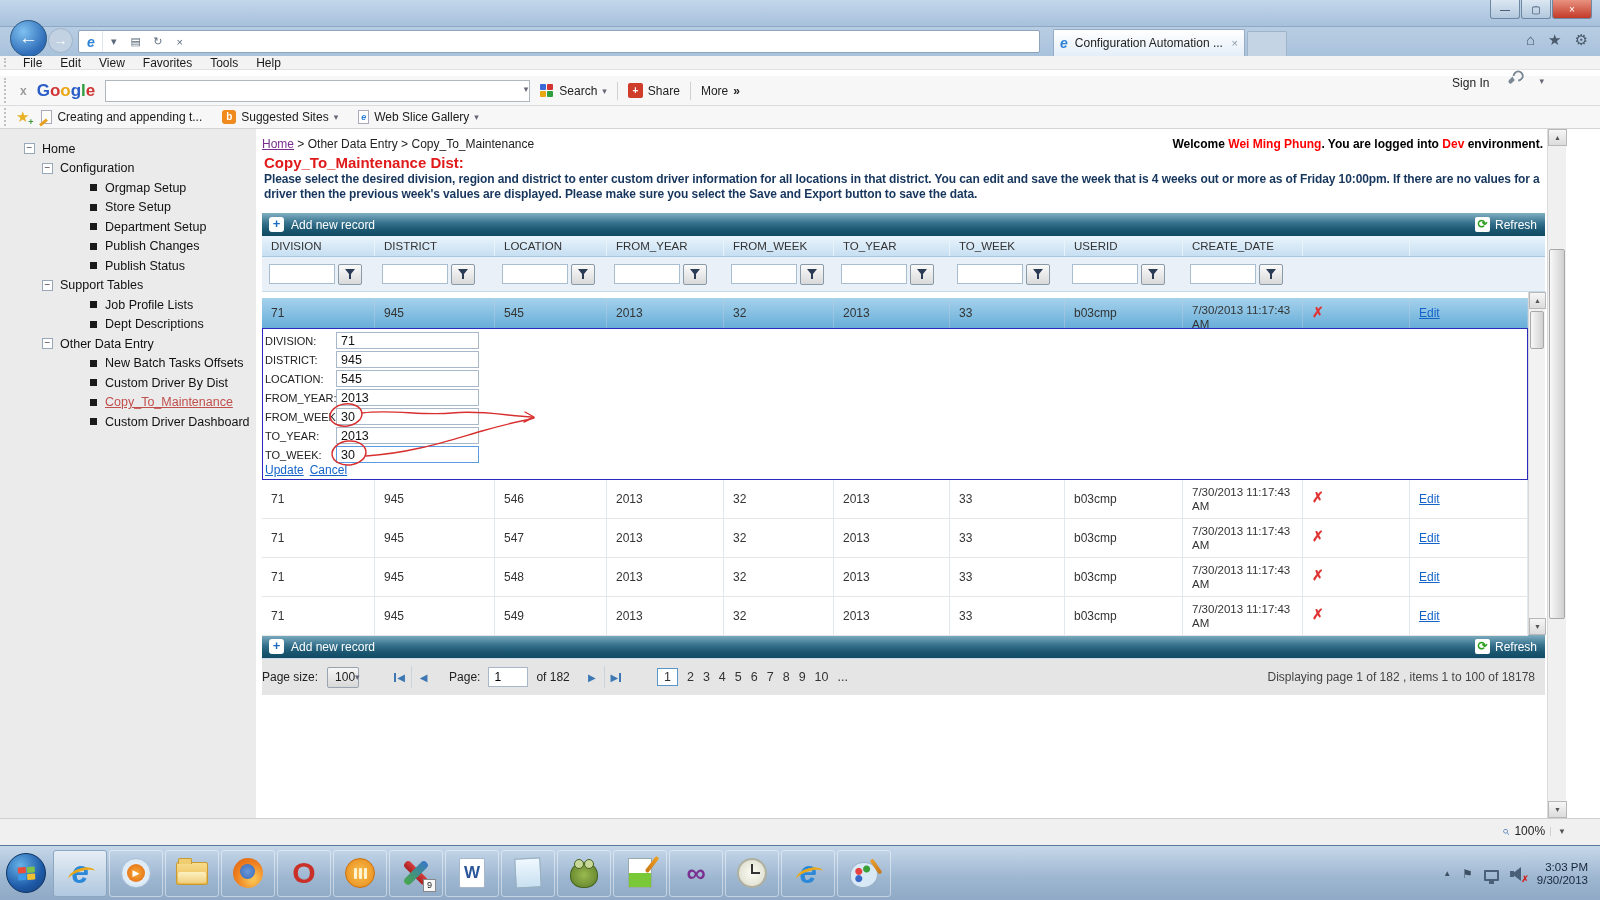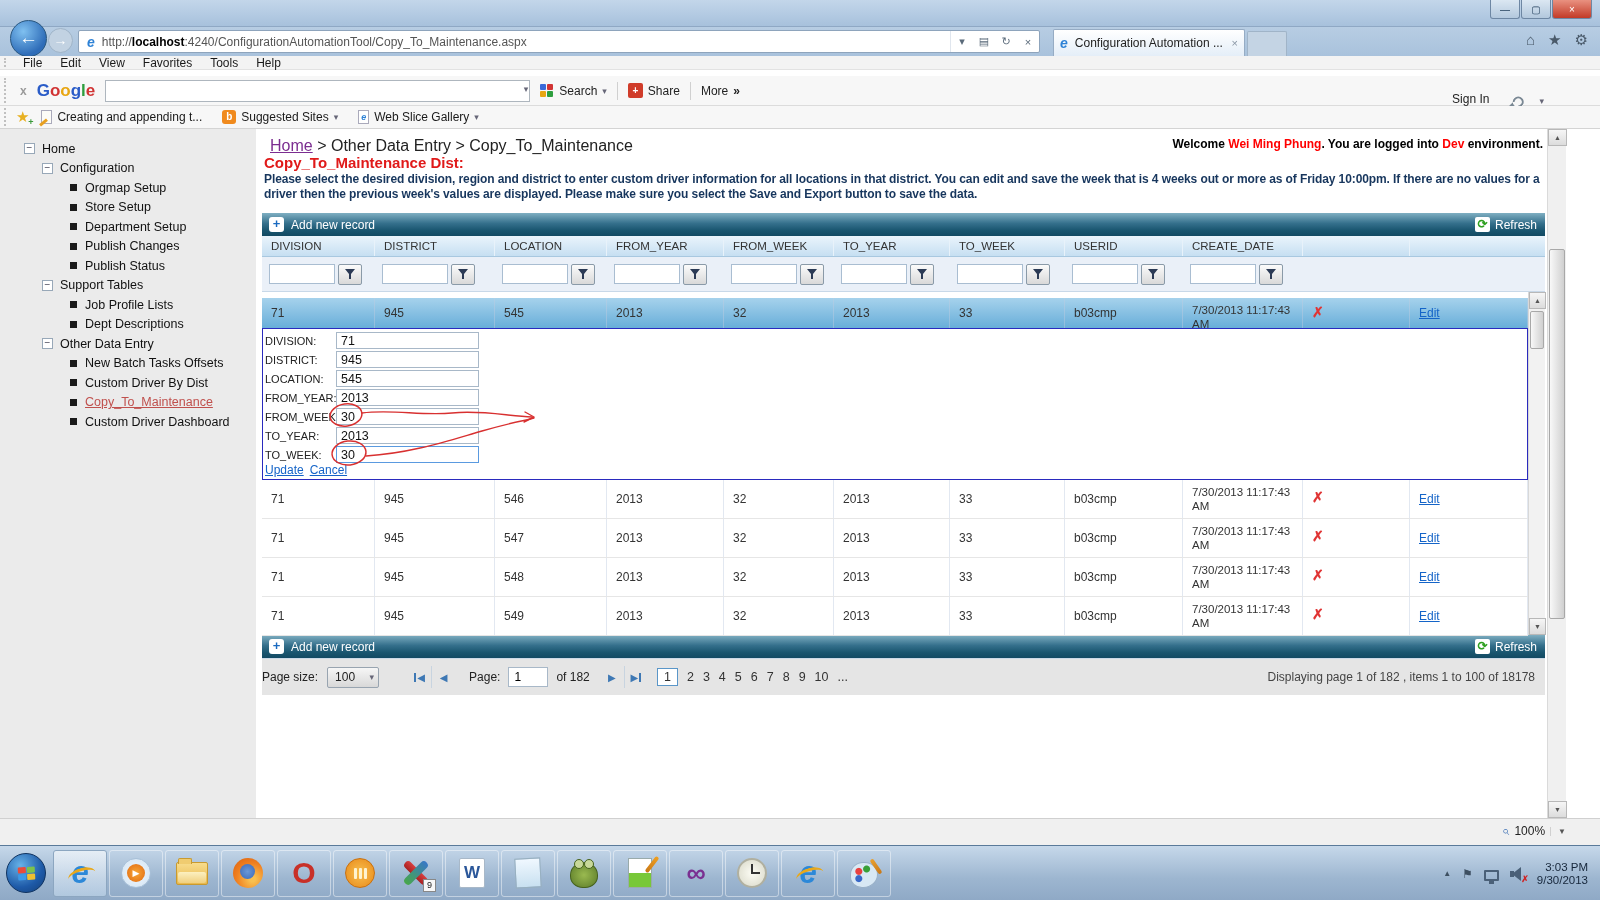--- a/index.html
+++ b/index.html
@@ -35,41 +35,41 @@
 .gsearchwrap{position:relative;width:425px;height:22px}
 .gsearch{width:100%;height:100%;border:1px solid #aeb6be;padding:0 20px 0 5px;font-size:12px}
 .gsearchdrop{position:absolute;right:2px;top:4px;color:#667;font-size:9px}
 .gbtn{display:flex;align-items:center;gap:5px;padding:0 10px;font-size:12px;color:#222}
 .gdivider{width:1px;height:18px;background:#d0d0d0}
 .gridicon{width:14px;height:14px;display:grid;grid-template-columns:6px 6px;grid-template-rows:6px 6px;gap:1px}
 .gridicon i{border-radius:1px}
 .gi1{background:#3b6ad8}.gi2{background:#d13434}.gi3{background:#e8a612}.gi4{background:#2e9e3e}
 .gplus{width:15px;height:15px;background:#d03c2a;border-radius:2px;color:#fff;font-weight:bold;font-size:10px;line-height:15px;text-align:center}
 .caret{font-size:9px;color:#667}
-.signin{position:absolute;right:56px;top:0;height:30px;display:flex;align-items:flex-end;gap:18px;font-size:12px}
+.signin{position:absolute;right:56px;top:0;height:30px;display:flex;align-items:flex-start;gap:18px;font-size:12px}
 .wrench{width:14px;height:4px;background:#7a8894;border-radius:2px;transform:rotate(-45deg);position:relative}
 .wrench::after{content:"";position:absolute;right:-3px;top:-2px;width:7px;height:7px;border:2px solid #7a8894;border-radius:50%;border-left-color:transparent;background:#f7f7f7}
 #favbar{position:absolute;left:0;top:106px;width:1600px;height:23px;background:#f7f7f7;border-bottom:1px solid #d4d4d4;display:flex;align-items:center;gap:4px;padding-left:16px}
 .favitem{display:flex;align-items:center;gap:5px;padding:0 8px;font-size:12px;color:#1a1a1a}
 .star-add{color:#e8b123;font-size:15px;position:relative}
 .star-add::after{content:"+";position:absolute;right:-4px;bottom:-1px;color:#3a9a3a;font-size:9px;font-weight:bold}
 .pageicon{width:11px;height:14px;background:#fcfcf8;border:1px solid #aab;position:relative}
 .pageicon::after{content:"";position:absolute;left:-3px;bottom:-1px;width:9px;height:3px;background:#e8a020;transform:rotate(-40deg)}
 .bicon{width:14px;height:14px;background:#f08a1d;border-radius:3px;color:#fff;font-weight:bold;font-size:10px;line-height:14px;text-align:center}
 .weicon{width:11px;height:14px;background:#fff;border:1px solid #aab;color:#2e82d6;font-style:italic;font-weight:bold;font-size:9px;line-height:13px;text-align:center}
 
 #content{position:absolute;left:0;top:129px;width:1600px;height:689px;background:#fff}
 #sidebar{position:absolute;left:0;top:0;width:256px;height:689px;background:#ebebeb;padding-top:10px}
 .trow{height:19.5px;display:flex;align-items:center;font-size:12.5px;color:#111}
-.lv0{padding-left:24px}.lv1{padding-left:42px}.lv2{padding-left:70px}
+.lv0{padding-left:24px}.lv1{padding-left:42px}.lv2{padding-left:90px}
 .tbox{width:11px;height:11px;border:1px solid #98a8b8;background:#fff;color:#445;font-size:10px;line-height:8px;text-align:center;margin-right:7px;flex:0 0 auto}
 .bullet{width:7px;height:7px;background:#1a1a1a;margin-right:8px;flex:0 0 auto;font-size:0}
 .selnav{color:#c0504d;text-decoration:underline}
 #main{position:absolute;left:262px;top:0;width:1283px;height:689px}
-#breadcrumb{position:absolute;left:8px;top:8px;font-size:16px;color:#222}
+#breadcrumb{position:absolute;left:0;top:8px;font-size:12px;color:#222}
 #breadcrumb a{color:#7b2d90;text-decoration:underline}
 #welcome{position:absolute;right:2px;top:8px;font-size:12px;font-weight:bold;color:#000}
 #welcome .red{color:#f00}
 #formtitle{position:absolute;left:2px;top:25px;font-size:15px;font-weight:bold;color:#e01a1a}
 #desc{position:absolute;left:2px;top:43px;width:1281px;font-size:12px;font-weight:bold;color:#17365d;line-height:15px;letter-spacing:-0.1px}
 
 #grid{position:absolute;left:0;top:84px;width:1283px}
 .gbar{height:23px;background:linear-gradient(180deg,#7fafc2,#35708c 45%,#1a5670 75%,#124a63);display:flex;align-items:center;color:#fff;font-size:12px}
 .plusbox{width:15px;height:15px;background:#fff;border-radius:3px;color:#1a6ac0;font-weight:bold;font-size:13px;line-height:14px;text-align:center;margin:0 7px}
 .refwrap{margin-left:auto;display:flex;align-items:center;margin-right:8px;gap:5px}
@@ -102,21 +102,21 @@
 .efield input.focus{border-color:#5a9ae0}
 #updcan{position:absolute;left:2px;top:134px;font-size:12px}
 #updcan a{color:#1464c8;text-decoration:underline;margin-right:6px}
 
 .innersb{position:absolute;right:0;top:0;width:17px;height:343px;background:#f2f2f2;border-left:1px solid #d8d8d8}
 .sbbtn{width:17px;height:17px;background:linear-gradient(#f6f6f6,#dcdcdc);border:1px solid #b8b8b8;color:#555;font-size:7px;text-align:center;line-height:15px}
 .sbdown{position:absolute;bottom:0}
 .sbthumb{position:absolute;left:1px;top:19px;width:14px;height:38px;background:linear-gradient(90deg,#f8f8f8,#d0d0d0);border:1px solid #a8a8a8;border-radius:2px}
 
 #pager{height:37px;background:#e5e5e5;border-top:1px solid #cbd9e7;display:flex;align-items:center;font-size:12px;color:#222;position:relative}
-.psel{width:52px;height:21px;background:linear-gradient(#f6f6f6,#d8d8d8);border:1px solid #98a4b0;border-radius:2px;display:flex;align-items:center;padding-left:7px;margin-left:9px}
+.psel{width:32px;height:21px;background:linear-gradient(#f6f6f6,#d8d8d8);border:1px solid #98a4b0;border-radius:2px;display:flex;align-items:center;padding-left:7px;margin-left:9px}
 .psel .caret{margin-left:auto;margin-right:4px}
 .pgroup{display:flex;align-items:center;margin-left:28px}
 .pbtn{width:24px;height:22px;display:flex;align-items:center;justify-content:center;color:#3e78b4;font-size:10px;border-left:1px solid #c8d4e0}
 .pbtn:first-child{border-left:none}
 .vbar{width:2px;height:9px;background:#3e78b4;margin:0 1px}
 #pageinput{width:40px;height:20px;border:1px solid #a8b8c8;padding-left:5px;font-size:12px;margin:0 8px}
 .pages{position:absolute;left:395px;display:flex;align-items:center;gap:9px;font-size:12.5px;color:#333}
 .curpage{border:1px solid #5a96c8;background:#fff;padding:1px 6px}
 #pgsummary{position:absolute;right:10px;font-size:12px;color:#444}
 
@@ -195,21 +195,20 @@
         <span>×</span>
       </div>
   </div>
 </div>
 
 <div id="navbar">
   <div class="backbtn"><span>←</span></div>
   <div class="fwdbtn"><span>→</span></div>
   <div class="addrbar">
     <span class="favico">e</span>
-    <span class="urltext"><span>http://</span><b>localhost</b><span>:4240/ConfigurationAutomationTool/Copy_To_Maintenance.aspx</span></span>
     <span class="addricons">
       <span class="addricon">▾</span>
       <span class="addricon">▤</span>
       <span class="addricon">↻</span>
       <span class="addricon">×</span>
     </span>
   </div>
   <div class="tab">
     <span class="favico" style="margin-left:0">e</span>
     <span class="tabtitle">Configuration Automation ...</span>

